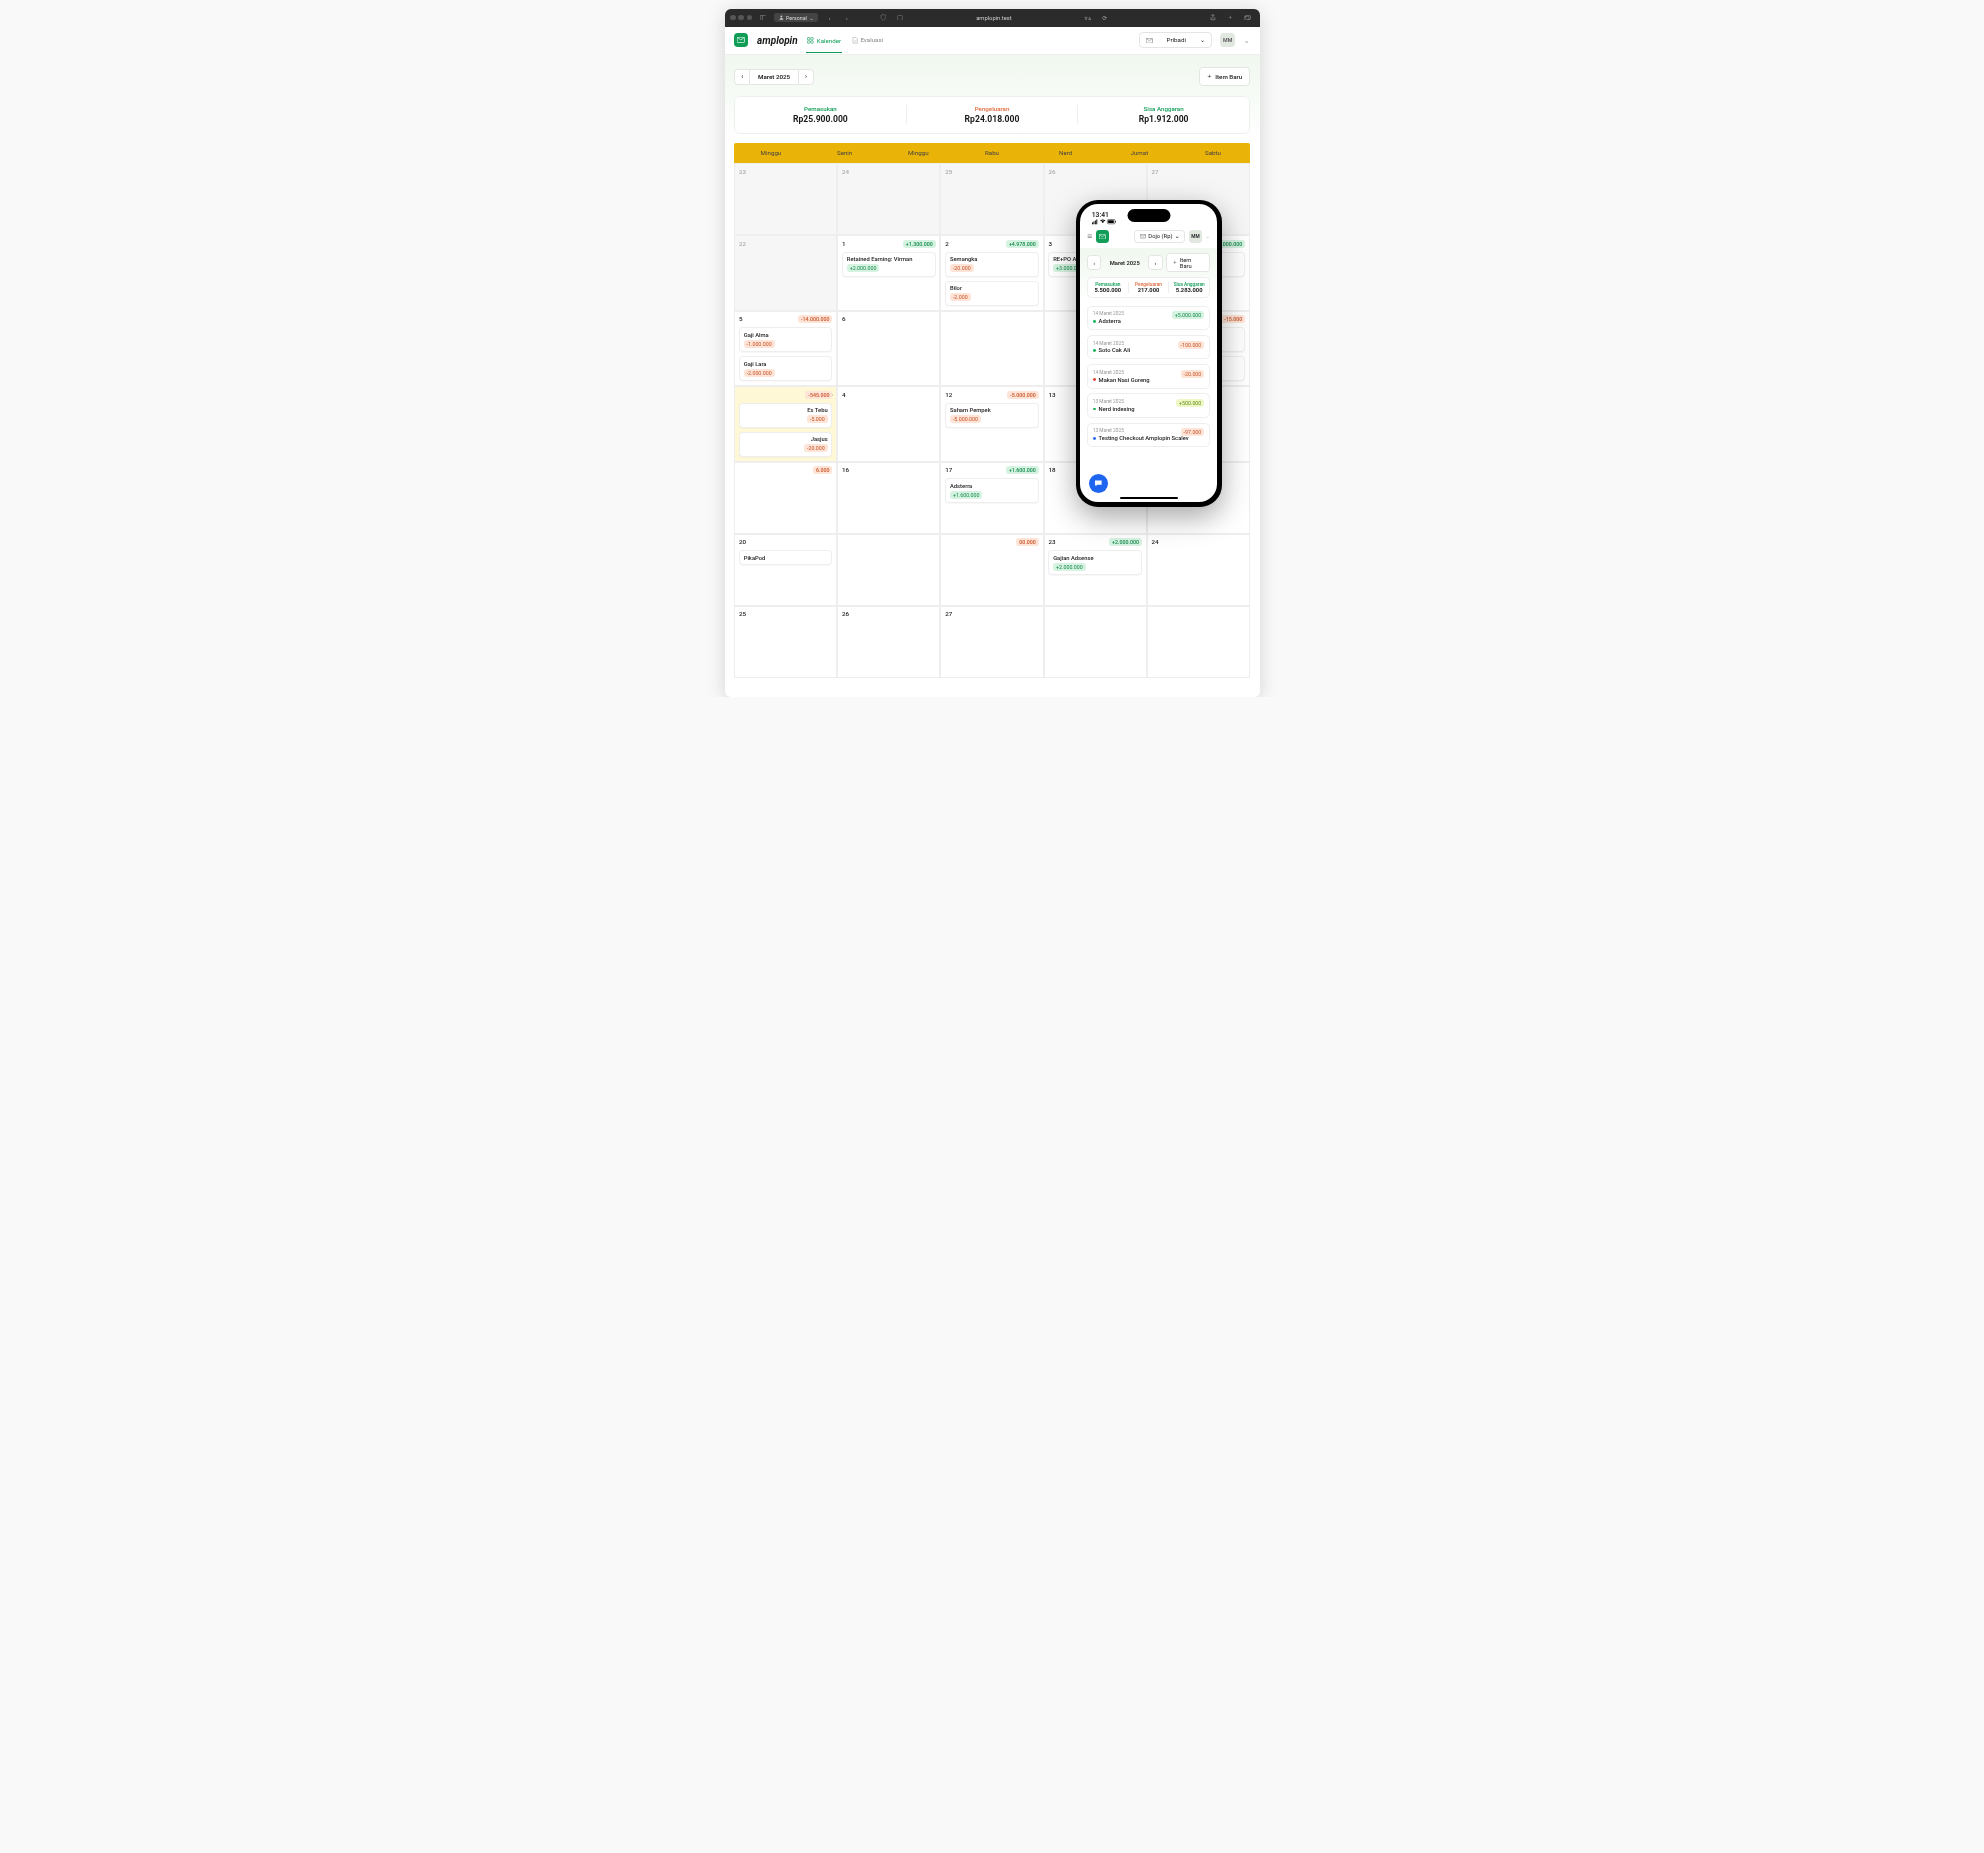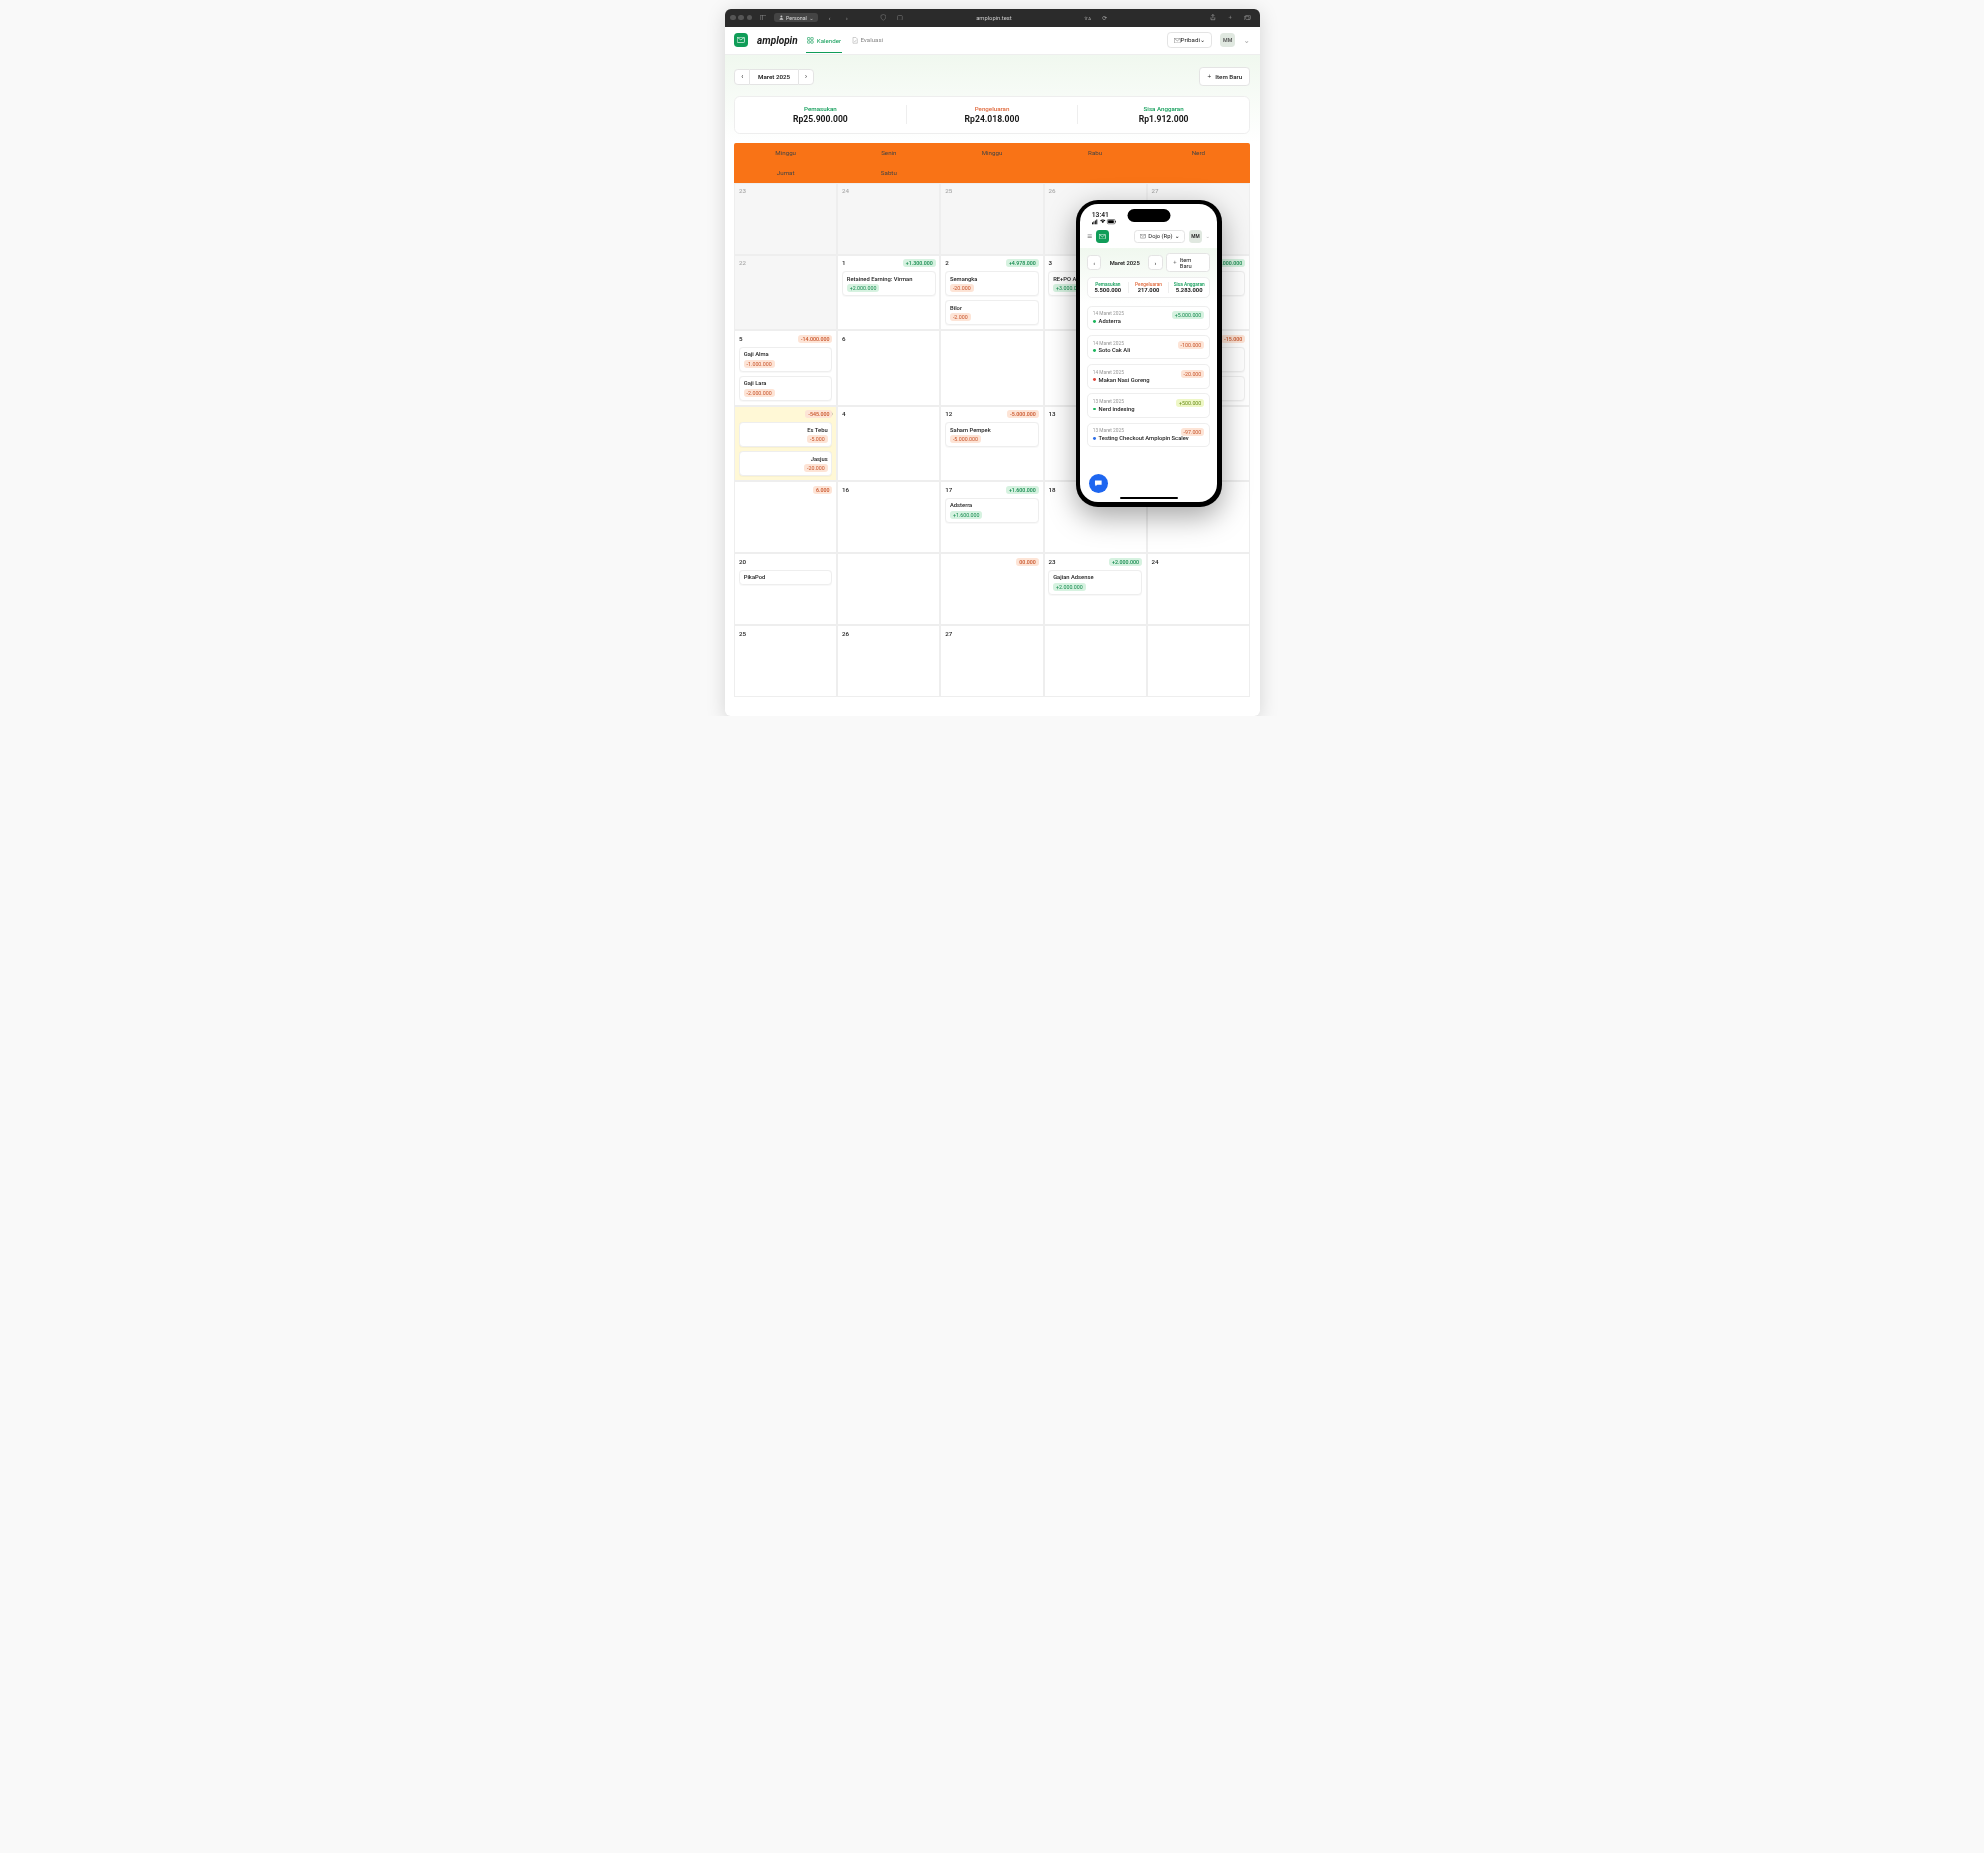--- a/index.html
+++ b/index.html
@@ -12,41 +12,41 @@
   .chrome-btn { width:12.5px;height:12.5px;border-radius:2.9px;display:flex;align-items:center;justify-content:center;color:#aaa; }
   .personal-btn { background:#444; border-radius:2.9px; padding:1.4px 4.8px; display:flex; align-items:center; gap:2.4px; font-size:5.3px;}
   .addr { flex:1; text-align:center; color:#ccc; font-size:5.8px; }
   
   .app-header { display:flex; align-items:center; padding:5.8px 9.6px; border-bottom:0.5px solid #eee; gap:8.6px; background:#fff;}
   .logo-badge { width:14.4px;height:14.4px;background:#109d58;border-radius:3.8px;display:flex;align-items:center;justify-content:center;color:#fff;}
   .brand { font-weight:700; font-size:10px;font-style:italic;}
   .nav-item { display:flex; align-items:center; gap:2.9px; font-size:6.2px; color:#888; padding:2.9px 1px;}
   .nav-item.active { color:#109d58; border-bottom:1px solid #109d58; padding-bottom:7.7px; margin-bottom:-6.7px;}
   .spacer { flex:1; }
-  .pill-btn { border:0.5px solid #e4e4e4; background:#fff; border-radius:3.8px; padding:2.9px 5.8px; display:flex; align-items:center; gap:0; font-size:6.2px;}
+  .pill-btn { border:0.5px solid #e4e4e4; background:#fff; border-radius:3.8px; padding:2.9px 5.8px; display:flex; align-items:center; gap:14px; font-size:6.2px;}
   .avatar { width:14.4px;height:14.4px;border-radius:3.8px;background:#e0e8e0;display:flex;align-items:center;justify-content:center;font-size:5.3px;font-weight:600;color:#555;}
   
   .hero { background:linear-gradient(#f0f8ef,#ffffff); padding:12.5px 9.6px 9.6px; }
   .month-nav { display:flex; align-items:center; gap:0; }
   .mn-btn { width:16.3px;height:16.3px;border:0.5px solid #e4e4e4;background:#fff;display:flex;align-items:center;justify-content:center;font-size:6.7px;}
   .mn-btn:first-child{border-radius:3.8px 0 0 3.8px;}
   .mn-btn:last-child{border-radius:0 3.8px 3.8px 0;}
   .mn-label{ border-top:0.5px solid #e4e4e4;border-bottom:0.5px solid #e4e4e4;background:#fff;padding:0 7.7px;height:16.3px;display:flex;align-items:center;font-size:6.2px;font-weight:600;}
   .hero-top { display:flex; justify-content:space-between; align-items:center; margin-bottom:9.6px;}
   .new-btn { border:0.5px solid #e4e4e4;background:#fff;border-radius:3.8px;padding:3.8px 6.7px;display:flex;align-items:center;gap:2.9px;font-size:6.2px;font-weight:500;}
   .stats-card { background:#fff;border:0.5px solid #eee;border-radius:5.8px;display:flex;padding:8.6px 0;}
   .stat { flex:1;text-align:center;border-right:0.5px solid #eee;}
   .stat:last-child{border-right:none;}
   .stat-label-in{color:#109d58;font-size:6.2px;font-weight:500;}
   .stat-label-out{color:#e06a3d;font-size:6.2px;font-weight:500;}
   .stat-label-rem{color:#109d58;font-size:6.2px;font-weight:500;}
   .stat-val{font-size:8.6px;font-weight:700;margin-top:1px;}
   
   .cal { padding:0 9.6px 19px; }
-  .cal-head { display:grid; grid-template-columns:repeat(5,1fr); background:#f97316; border-radius:1.9px 1.9px 0 0;}
+  .cal-head { display:grid; grid-template-columns:repeat(7,1fr); background:#eab308; border-radius:1.9px 1.9px 0 0;}
   .cal-head div { text-align:center; padding:5.8px 0; font-size:6.2px; color:#444;}
   .cal-body { display:grid; grid-template-columns:repeat(5,1fr);}
   .cell { min-height:72px; border:0.2px solid #eee; padding:3.8px; position:relative; font-size:5.8px; background:#fff;}
   .cell.muted { background:#f6f6f6; color:#aaa;}
   .cell.selected { background:#fff8d6;text-align:right;}
   .daynum { font-size:6.2px; font-weight:500;}
   .daybadge { position:absolute; top:3.8px; right:3.8px; font-size:5.3px; padding:1px 2.9px; border-radius:2.9px; font-weight:500;}
   .badge-pos { background:#d6f2e0; color:#148a4e;}
   .badge-neg { background:#fde4d6; color:#c9552b;}
   .entry { background:#fff; border:0.5px solid #eee; border-radius:3.8px; padding:3.4px 3.8px; margin-top:3.8px; box-shadow:0 0.5px 1px rgba(0,0,0,.03);}

